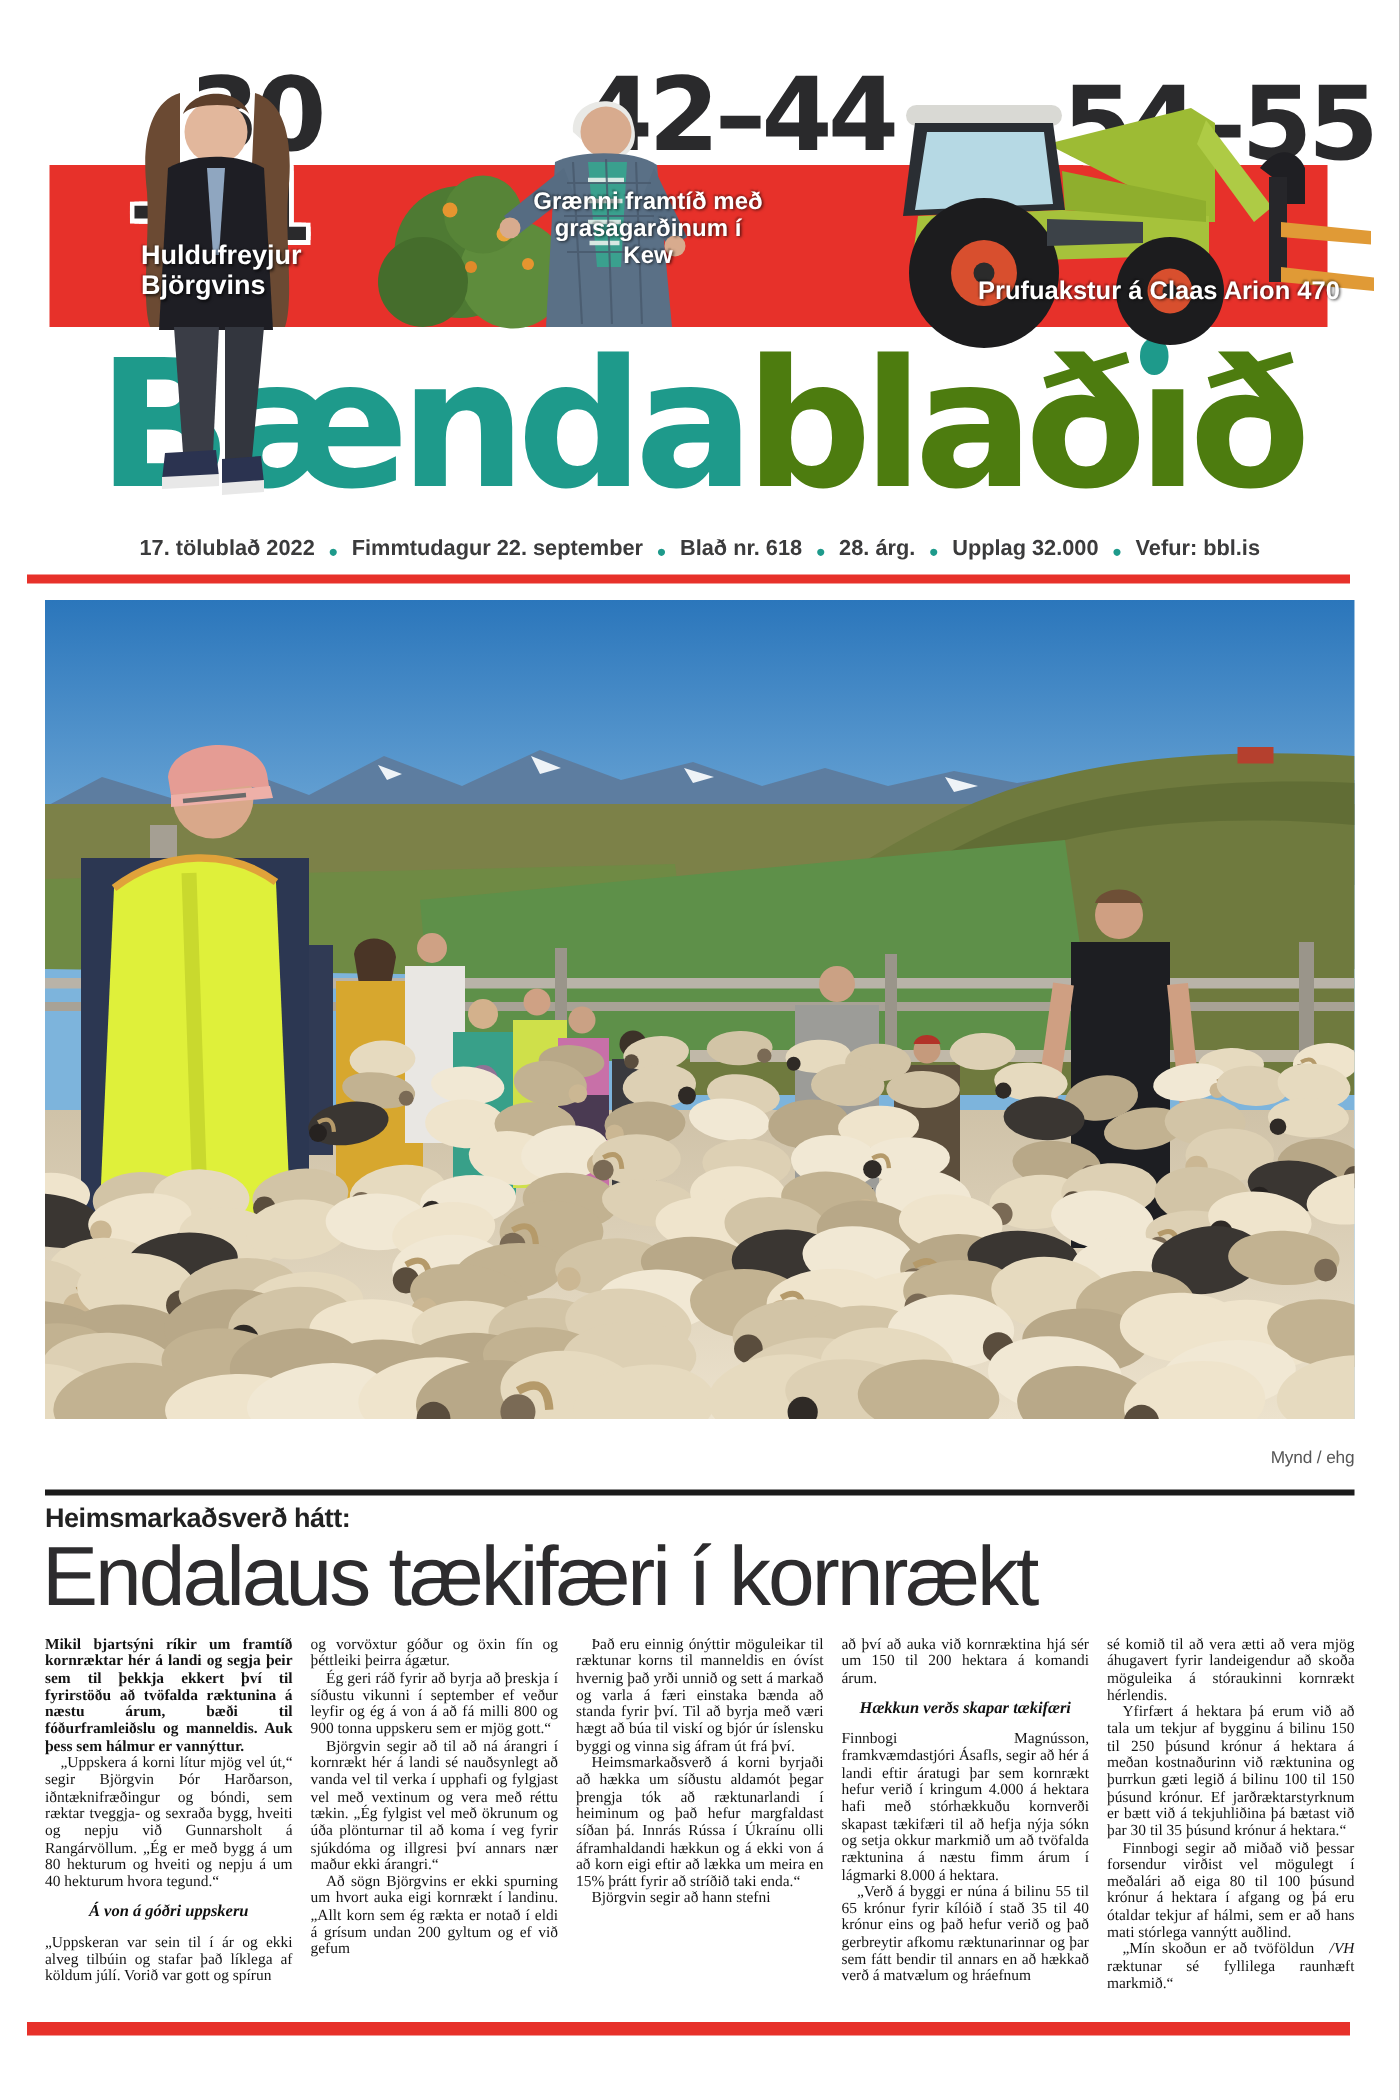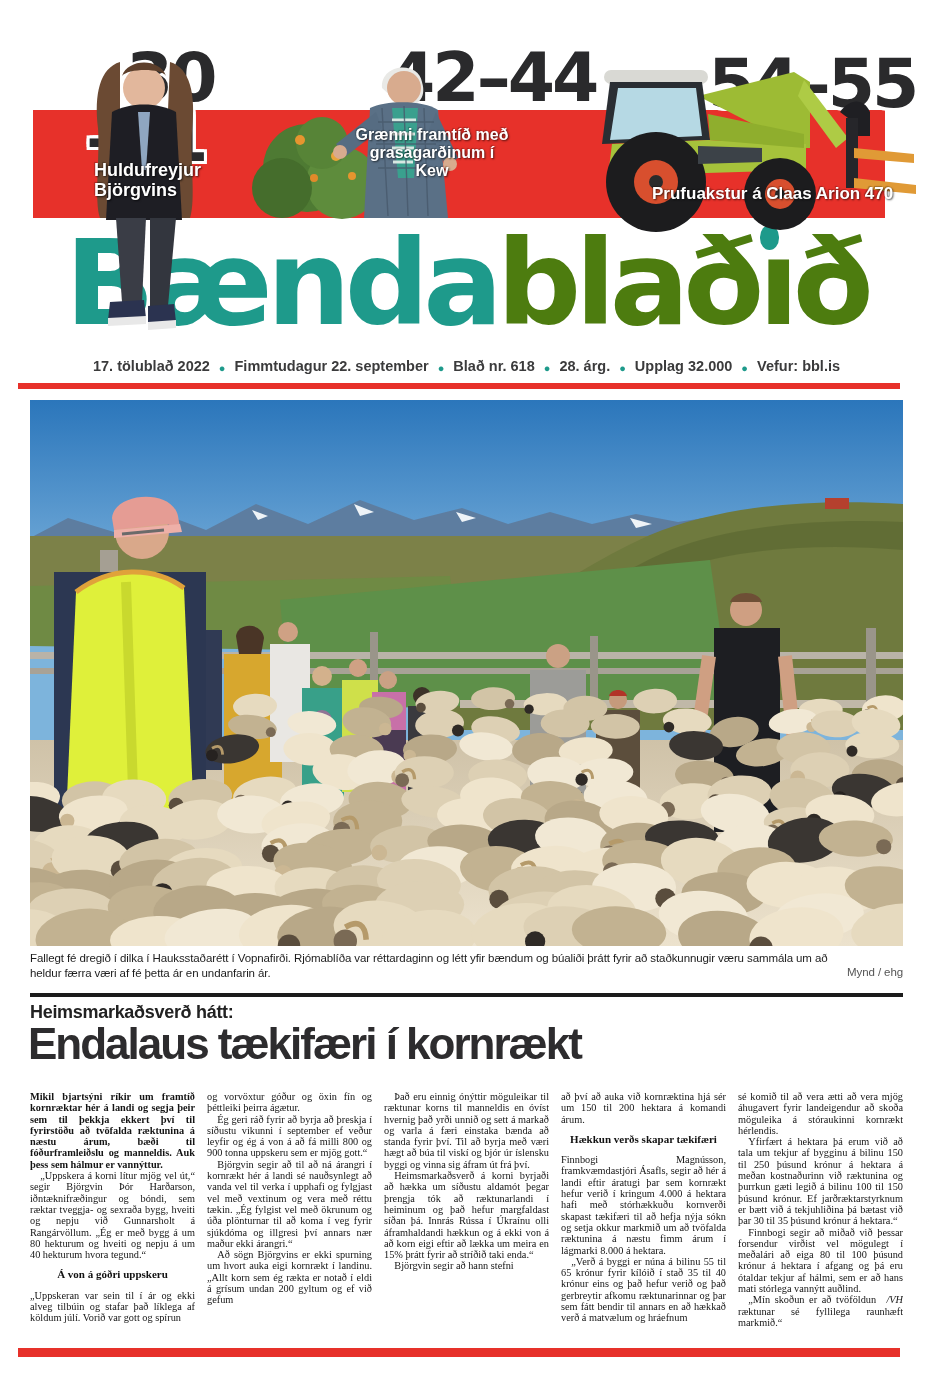--- a/index.html
+++ b/index.html
@@ -61,34 +61,34 @@
   .caption{
     position:absolute;left:30px;top:951px;width:873px;font-size:11.5px;line-height:1.3;
     color:#1c1c1c;letter-spacing:-0.1px;
   }
   .credit{float:right;color:#555;margin-top:14px;}
   .rule-black{position:absolute;left:30px;top:993px;width:873px;height:4px;background:#1b1b1b;}
   
   .kicker{position:absolute;left:30px;top:1002px;font-size:18px;font-weight:bold;color:#222;letter-spacing:-0.3px;text-align:center;}
   .headline{
     position:absolute;left:28px;top:1022px;width:880px;font-family:"Liberation Sans",sans-serif;
-    font-weight:bold;font-size:44px;line-height:1.02;letter-spacing:-2px;color:var(--ink);
+    font-weight:normal;font-size:56px;line-height:1.02;letter-spacing:-2px;color:var(--ink);
     white-space:nowrap;
   }
   .cols{position:absolute;left:30px;top:1091px;width:873px;height:256px;display:flex;gap:12px;overflow:hidden;}
   .col{
     width:165px;flex:0 0 165px;font-family:"Liberation Serif","DejaVu Serif",serif;
     font-size:10.3px;line-height:11.3px;text-align:justify;color:#141414;
   }
   .col p{margin:0;}
   .col p.para{text-indent:1em;}
   .col p.lead{font-weight:bold;text-indent:0;}
   .col p.frag,.col p.para0{text-indent:0;}
   .col h3.sub{
-    margin:9px 0 9px 0;font-size:11px;font-weight:bold;text-align:center;color:#111;
+    margin:9px 0 9px 0;font-size:11px;font-weight:bold;font-style:italic;text-align:center;color:#111;
   }
   .sig{float:right;font-style:italic;}
   .footer-red{position:absolute;left:18px;top:1348px;width:882px;height:9px;background:var(--red);}
 </style>
 </head>
 <body>
 
 <div class="page">
 
   <div class="band"></div>
@@ -506,21 +506,20 @@
           <ellipse cx="694.9953370513373" cy="538.8567281434576" rx="47.23137254901961" ry="27.646832726737784" fill="#b8a888" transform="rotate(8.3 694.9953370513373 538.8567281434576)"></ellipse>
           <ellipse cx="766.4149699636805" cy="535.6888147665601" rx="47.23137254901961" ry="28.131672321027356" fill="#efe4cc" transform="rotate(-6.2 766.4149699636805 535.6888147665601)"></ellipse>
           <circle cx="730.9914405519158" cy="548.3480673110224" r="11.81530237483149" fill="#5a4d3d"></circle>
           <ellipse cx="868.2787039844686" cy="529.6439438712057" rx="47.23137254901961" ry="25.847565698235663" fill="#e6dabf" transform="rotate(-5.9 868.2787039844686 529.6439438712057)"></ellipse>
         </g>
     </svg>
   </div>
 
   <div class="caption">
     <span class="credit">Mynd / ehg</span>
-    <span>Fallegt fé dregið í dilka í Hauksstaðarétt í Vopnafirði. Rjómablíða var réttardaginn og létt yfir bændum og búaliði þrátt fyrir að staðkunnugir væru sammála um að heldur færra væri af fé þetta ár en undanfarin ár.</span>
   </div>
 
   <div class="rule-black"></div>
 
   <div class="kicker">Heimsmarkaðsverð hátt:</div>
   <h1 class="headline" style="margin:0;">Endalaus tækifæri í kornrækt</h1>
 
   <div class="cols" id="cols">
       <div class="col">
         <p class="lead">Mikil bjartsýni ríkir um framtíð kornræktar hér á landi og segja þeir sem til þekkja ekkert því til fyrirstöðu að tvöfalda ræktunina á næstu árum, bæði til fóðurframleiðslu og manneldis. Auk þess sem hálmur er vannýttur.</p>

